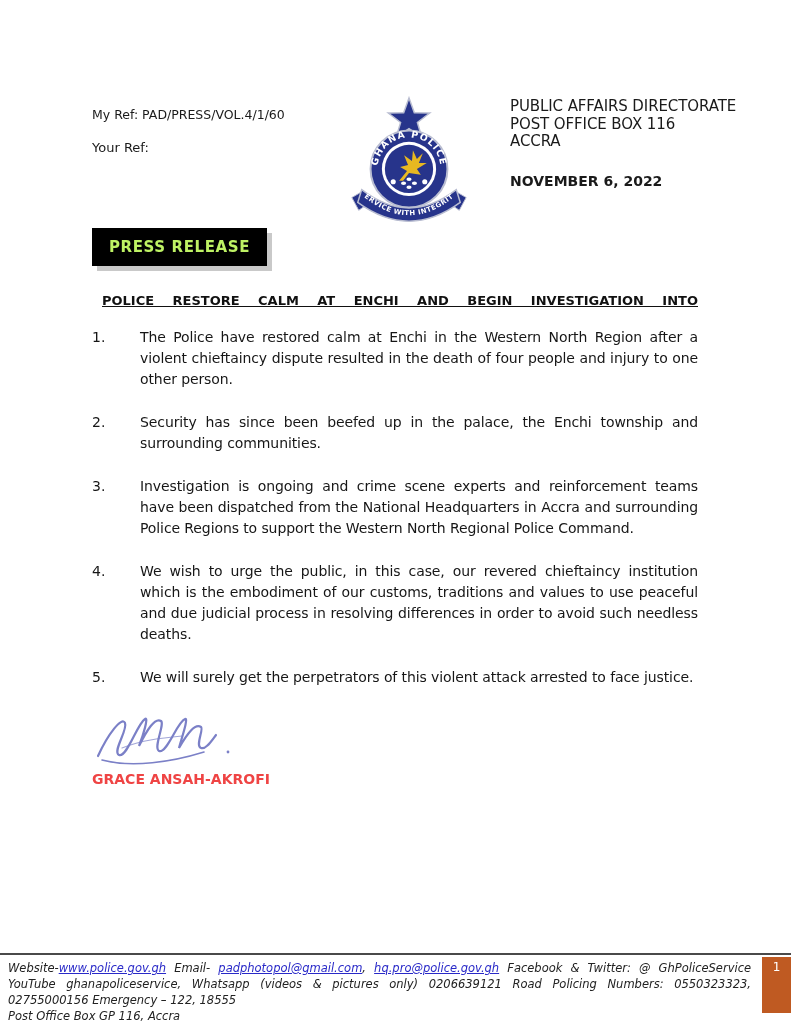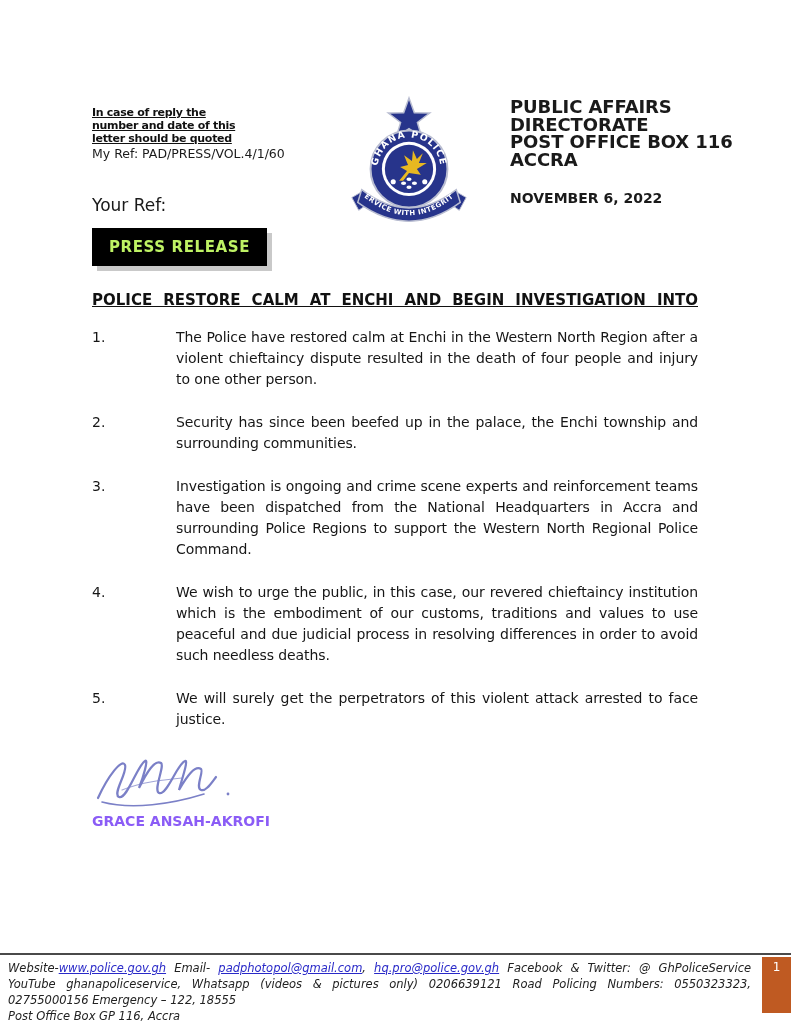--- a/index.html
+++ b/index.html
@@ -21,56 +21,56 @@
   .col-left { width: 215px; padding-top: 10px; }
   .note-line {
     font-size: 11px;
     line-height: 13px;
     letter-spacing: -0.3px;
     text-decoration: underline;
     color: #111;
     font-weight: 600;
   }
   .my-ref { margin-top: 1px; font-size: 12.5px; }
-  .your-ref { margin-top: 34px; font-size: 17px; }
+  .your-ref { margin-top: 18px; font-size: 13px; }
   .col-center { flex: 1; display: flex; justify-content: center; }
   .crest { width: 124px; height: 138px; }
   .col-right { width: 236px; padding-top: 2px; }
-  .addr-line { font-weight: bold; font-size: 18px; line-height: 17.5px; letter-spacing: -0.1px; }
+  .addr-line { font-weight: normal; font-size: 15px; line-height: 17.5px; letter-spacing: -0.1px; }
   .date { font-weight: bold; font-size: 14px; margin-top: 22px; }
 
   
   .press-release-box {
     display: inline-block;
     background: #000000;
     color: #bef264;
     font-weight: bold;
     font-size: 15px;
     letter-spacing: 0.6px;
     padding: 9px 16px;
     border: 1px solid #000;
     box-shadow: 5px 5px 0 0 #c9c9c9;
     margin-top: 0;
   }
 
   
-  .doc-title { margin-top: 24px; font-weight: bold; font-size: 15px; line-height: 21px; color: #111; }
+  .doc-title { margin-top: 24px; font-weight: bold; font-size: 13px; line-height: 21px; color: #111; margin-left: 10px; }
   .title-line-1 { text-align: justify; text-align-last: justify; text-decoration: underline; }
   .title-line-2 { text-decoration: underline; }
 
   
   .paragraphs { margin-top: 16px; }
   .para { display: flex; font-size: 14px; line-height: 21px; color: #161616; }
   .para + .para { margin-top: 22px; }
   .para .num { width: 48px; flex: none; }
-  .para .ptext { flex: 1; text-align: justify; letter-spacing: -0.1px; margin-left: 36px; }
+  .para .ptext { flex: 1; text-align: justify; letter-spacing: -0.1px; }
 
   
   .signature { display: block; margin-top: 22px; }
-  .signoff { margin-top: 2px; font-weight: bold; font-size: 14px; line-height: 18px; color: #8b5cf6; }
+  .signoff { margin-top: 2px; font-weight: bold; font-size: 14px; line-height: 18px; color: #ef4444; }
 
   
   .footer {
     position: absolute;
     left: 0; right: 0; top: 953px;
     border-top: 2px solid #4a4a4a;
     padding: 5px 40px 0 8px;
     font-style: italic;
     font-size: 11.5px;
     line-height: 16px;
@@ -91,25 +91,20 @@
 </style>
 </head>
 <body>
 
 <div class="page">
   <div class="content">
 
     
     <div class="letterhead">
       <div class="col-left">
-        <div class="reply-note">
-          <div class="note-line">In case of reply the</div>
-          <div class="note-line">number and date of this</div>
-          <div class="note-line">letter should be quoted</div>
-        </div>
         <div class="my-ref">My Ref: PAD/PRESS/VOL.4/1/60</div>
         <div class="your-ref">Your Ref:</div>
       </div>
 
       <div class="col-center">
         <svg class="crest" viewBox="0 0 124 140" aria-hidden="true">
 
           <polygon points="62,2 67.4,17 83,17.3 70.5,26.8 75,41.9 62,33 49,41.9 53.5,26.8 41,17.3 56.6,17" fill="#27348b" stroke="#b9bdd1" stroke-width="1.5"></polygon>
 
           <circle cx="62" cy="74" r="39" fill="#27348b" stroke="#b9bdd1" stroke-width="2"></circle>

